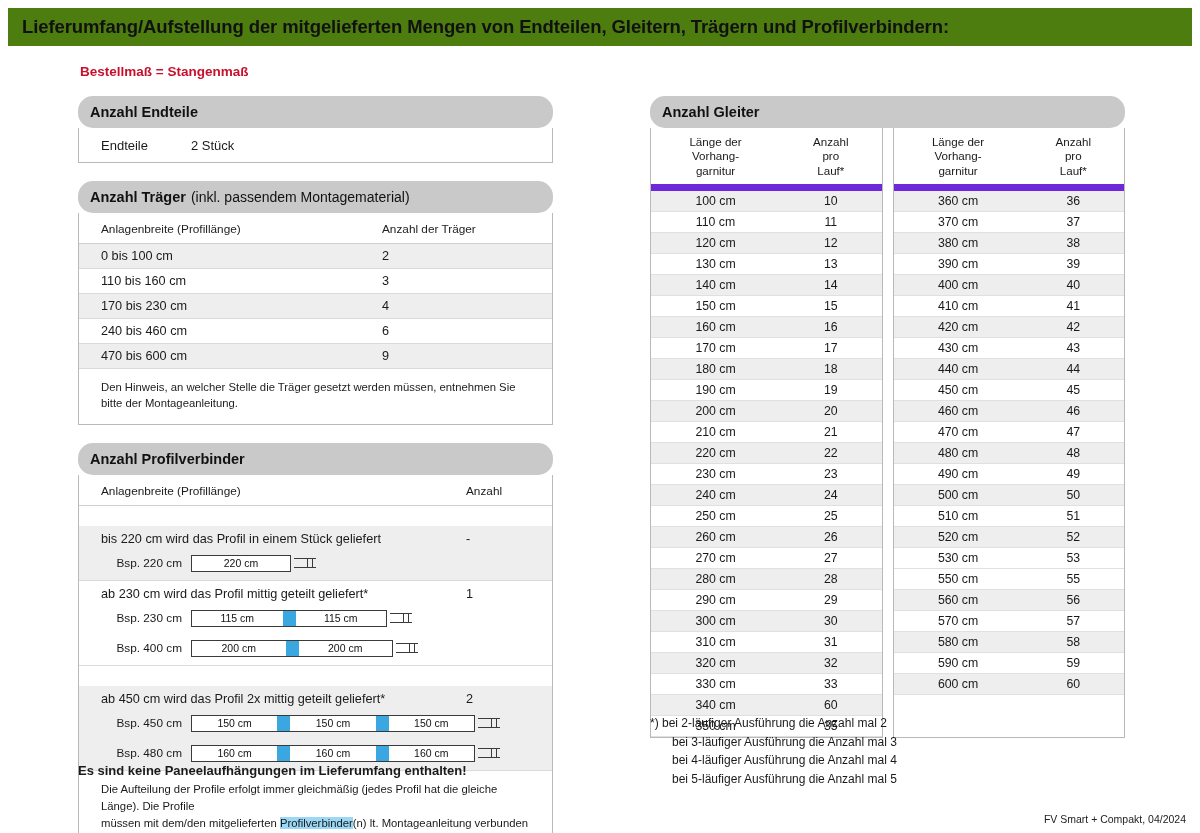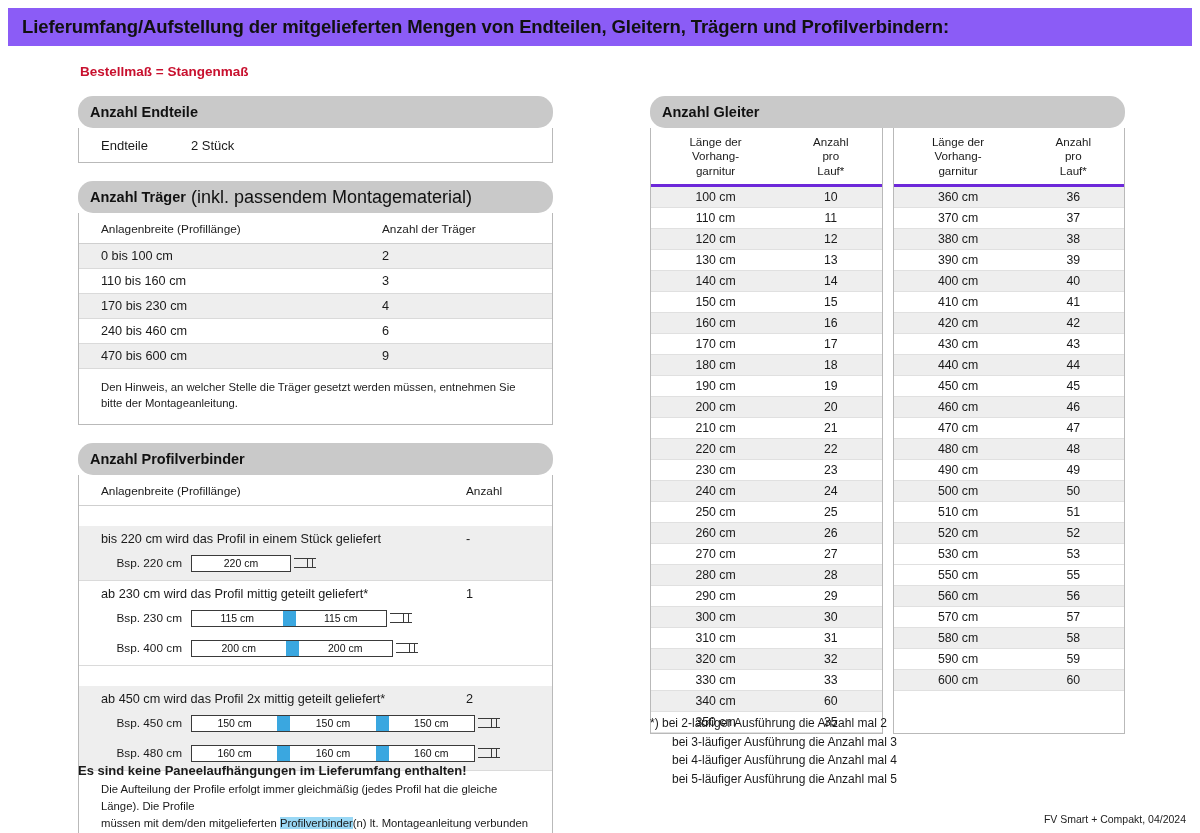--- a/index.html
+++ b/index.html
@@ -19,21 +19,21 @@
     position: relative;
     width: 1200px;
     height: 833px;
   }
   .title-bar {
     position: absolute;
     left: 8px;
     top: 8px;
     width: 1184px;
     height: 38px;
-    background: #8b5cf6;
+    background: #4d7c0f;
     display: flex;
     align-items: center;
   }
   .title-bar .title-text {
     font-size: 18.5px;
     font-weight: bold;
     color: #111;
     padding-left: 14px;
     letter-spacing: -0.1px;
   }
@@ -65,21 +65,21 @@
     align-items: center;
     padding-left: 12px;
     font-size: 14.5px;
     font-weight: bold;
     color: #111;
     box-sizing: border-box;
     border-radius: 15px;
   }
   .section-head .light {
     font-weight: normal;
-    font-size: 18px;
+    font-size: 14px;
     margin-left: 5px;
   }
   .card {
     border: 1px solid #b9b9b9;
     border-top: none;
     background: #fff;
     box-sizing: border-box;
   }
   .gap { height: 18px; }
 
@@ -231,21 +231,21 @@
     width: 100%;
     border-collapse: collapse;
     font-size: 12.3px;
   }
   table.gl th {
     font-weight: normal;
     font-size: 11.6px;
     padding: 7px 0 6px 0;
     line-height: 1.25;
     vertical-align: bottom;
-    border-bottom: 3px solid #6d28d9;
+    border-bottom: 7px solid #6d28d9;
     text-align: center;
   }
   table.gl th.c1 { width: 56%; }
   table.gl td {
     text-align: center;
     padding: 3px 0 3px 0;
     border-bottom: 1px solid #e0e0e0;
   }
   table.gl tr.alt td { background: #eeeeee; }
   .footnote {

